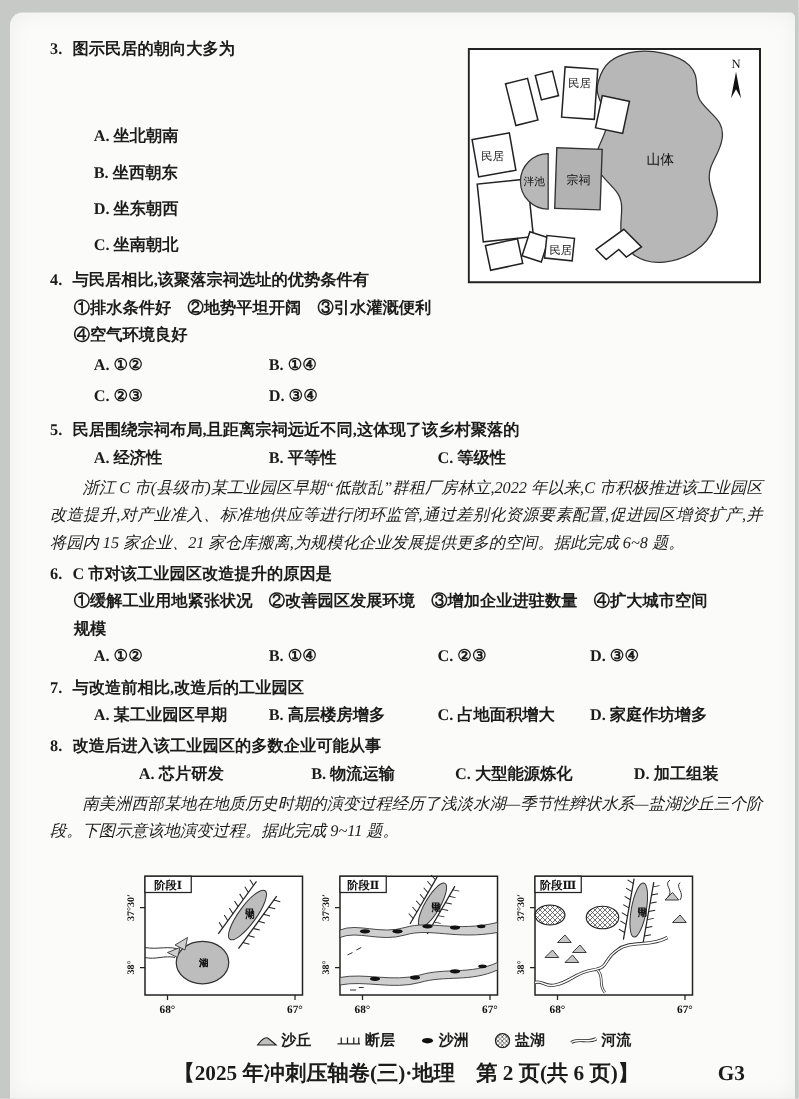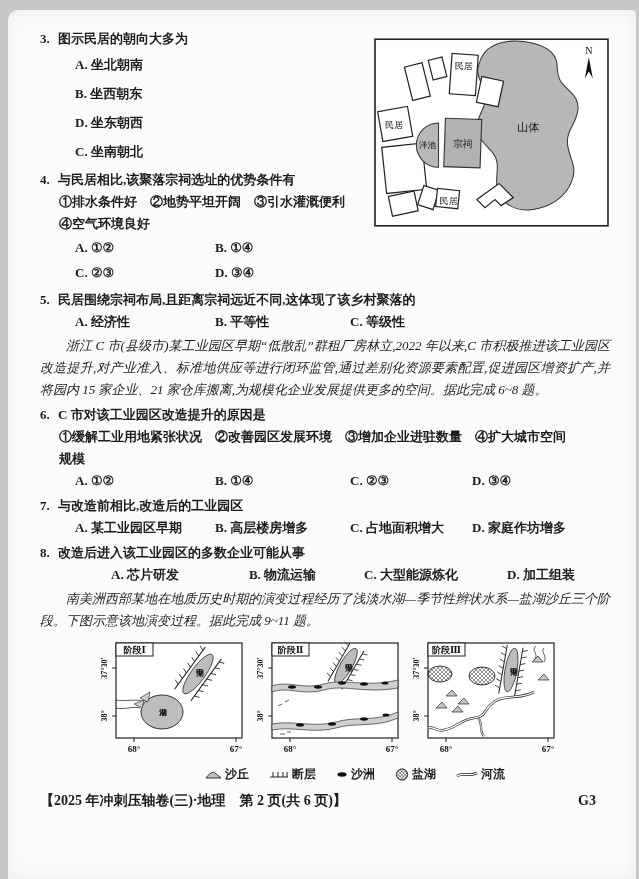--- a/index.html
+++ b/index.html
@@ -32,28 +32,28 @@
   .optrow .o4{flex:1;}
   .optgrid{display:flex;flex-wrap:wrap;max-width:300px;}
   .optgrid span{width:140px;line-height:25px;}
   .passage{
     font-style:italic;text-align:justify;text-indent:2em;
     margin:2px 0 3px 0;line-height:22px;font-weight:400;
   }
   
   .village-figure{position:absolute;left:366px;top:28px;}
   
-  .stages-row{display:flex;margin-left:56px;margin-top:6px;gap:4px;}
+  .stages-row{display:flex;margin-left:56px;margin-top:20px;gap:4px;}
   .legend-row{
     display:flex;justify-content:center;gap:20px;margin-top:6px;margin-left:60px;
     font-size:12px;align-items:center;line-height:16px;
   }
   .legend-item{display:flex;align-items:center;gap:3px;}
   .footer{
-    position:relative;font-size:14px;margin-top:8px;
+    position:relative;text-align:center;font-size:17px;margin-top:8px;
     font-weight:600;
   }
   .footer .code{position:absolute;right:14px;top:0;}
   .vtext{writing-mode:vertical-rl;text-orientation:upright;}
   svg text{font-family:"Liberation Serif","DejaVu Serif",serif;fill:#111;}
 </style>
 </head>
 <body>
 
 <div class="page">
@@ -96,21 +96,21 @@
       <text x="20" y="89" font-size="9" text-anchor="middle">民居</text>
       <text x="74" y="164" font-size="9" text-anchor="middle">民居</text>
     </svg>
   </div>
 
   <div class="content">
 
     <div class="q narrow">
       <span class="qnum">3.</span>
       <div>图示民居的朝向大多为</div>
-      <div class="optcol" style="margin-left:17px;">
+      <div class="optcol" style="margin-left:17px;margin-top:44px;">
         <div>A. 坐北朝南</div>
         <div>B. 坐西朝东</div>
         <div>D. 坐东朝西</div>
         <div>C. 坐南朝北</div>
       </div>
     </div>
 
     <div class="q narrow" style="margin-top:3px;">
       <span class="qnum">4.</span>
       <div>与民居相比,该聚落宗祠选址的优势条件有</div>

